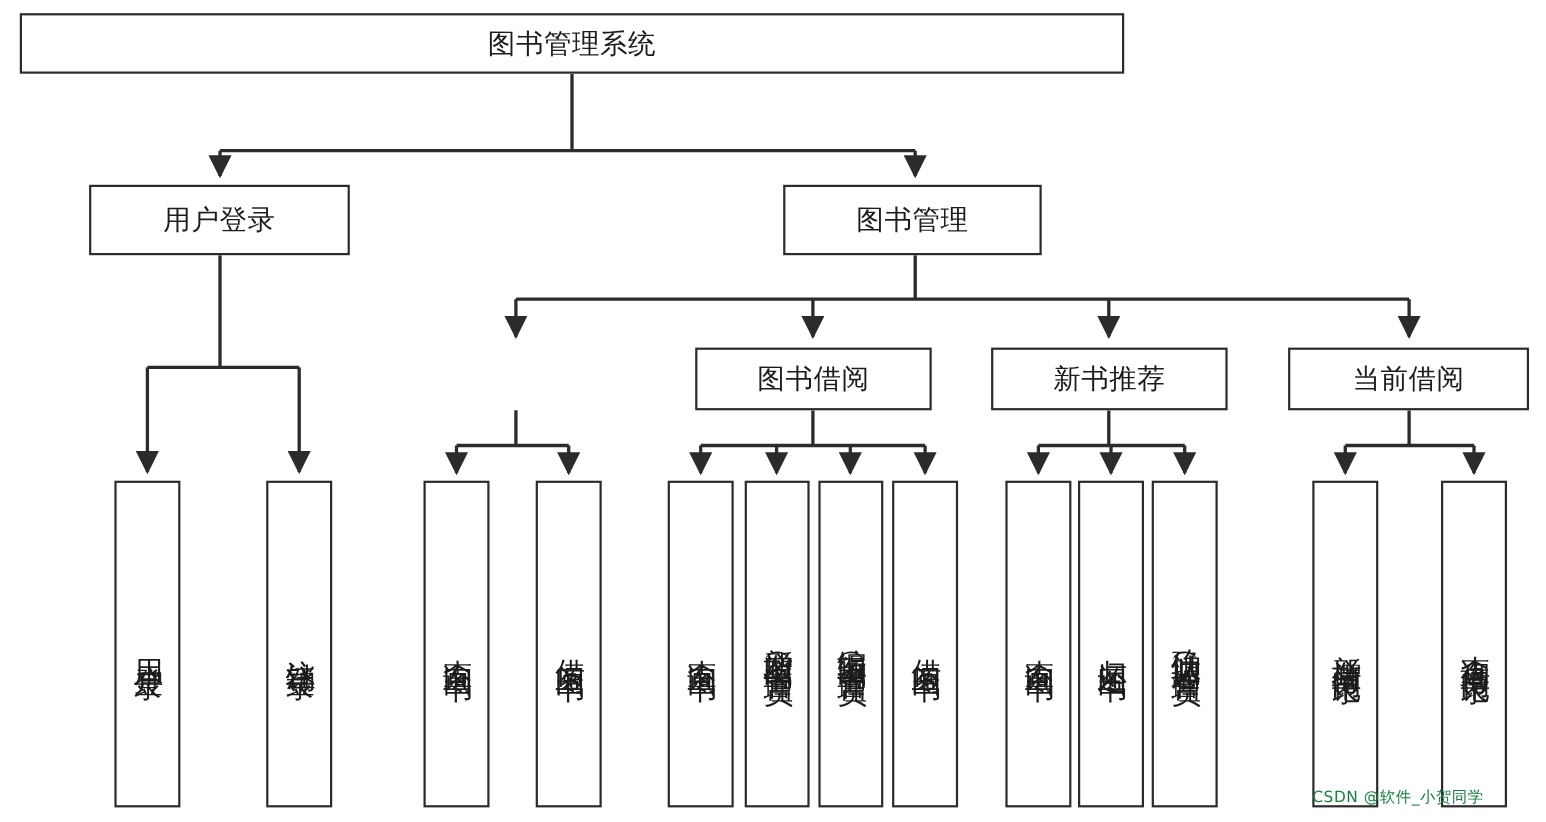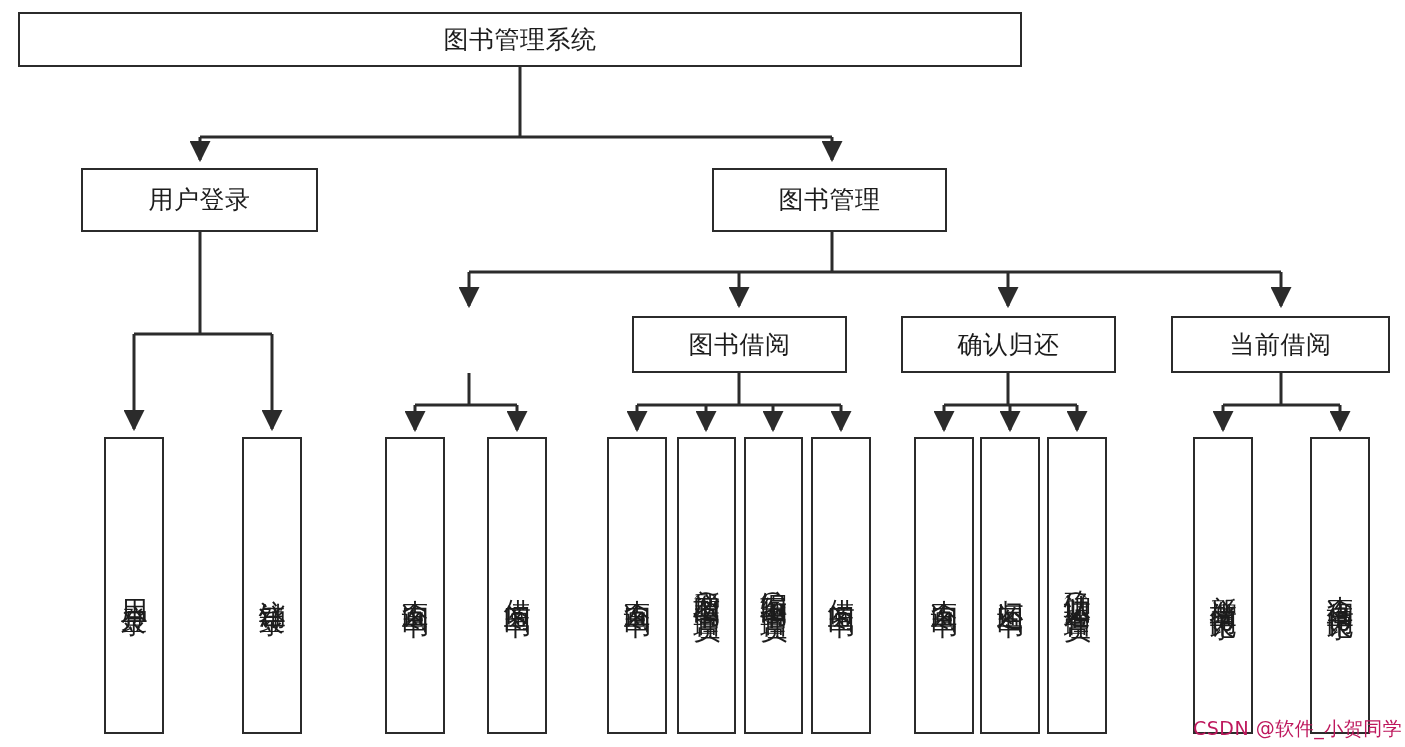--- a/index.html
+++ b/index.html
@@ -54,22 +54,22 @@
   }
   .node.vert .label {
     writing-mode: vertical-rl;
     text-orientation: upright;
     font-size: 27px;
     line-height: 1.05;
     letter-spacing: 4px;
   }
   .watermark {
     position: absolute;
-    color: #be185d;
-    font-size: 19px;
+    color: #15803d;
+    font-size: 14px;
     white-space: nowrap;
     letter-spacing: 0.5px;
   }
 </style>
 </head>
 <body>
 
 <div id="canvas">
 
   <svg class="wires" viewBox="0 0 1405 747">
@@ -133,21 +133,21 @@
   <div class="node horiz" style="left:712px; top:168px; width:235px; height:64px;justify-content:center;">
     <span class="label">图书管理</span>
   </div>
 
 
   <div class="node horiz" style="left:632px; top:316px; width:215px; height:57px;">
     <span class="label">图书借阅</span>
   </div>
 
   <div class="node horiz" style="left:901px; top:316px; width:215px; height:57px;">
-    <span class="label">确认归还</span>
+    <span class="label">新书推荐</span>
   </div>
 
   <div class="node horiz" style="left:1171px; top:316px; width:219px; height:57px;">
     <span class="label">当前借阅</span>
   </div>
 
   <div class="node vert" style="left:104px; top:437px; width:60px; height:297px;">
     <span class="label">用户登录</span>
   </div>
 

